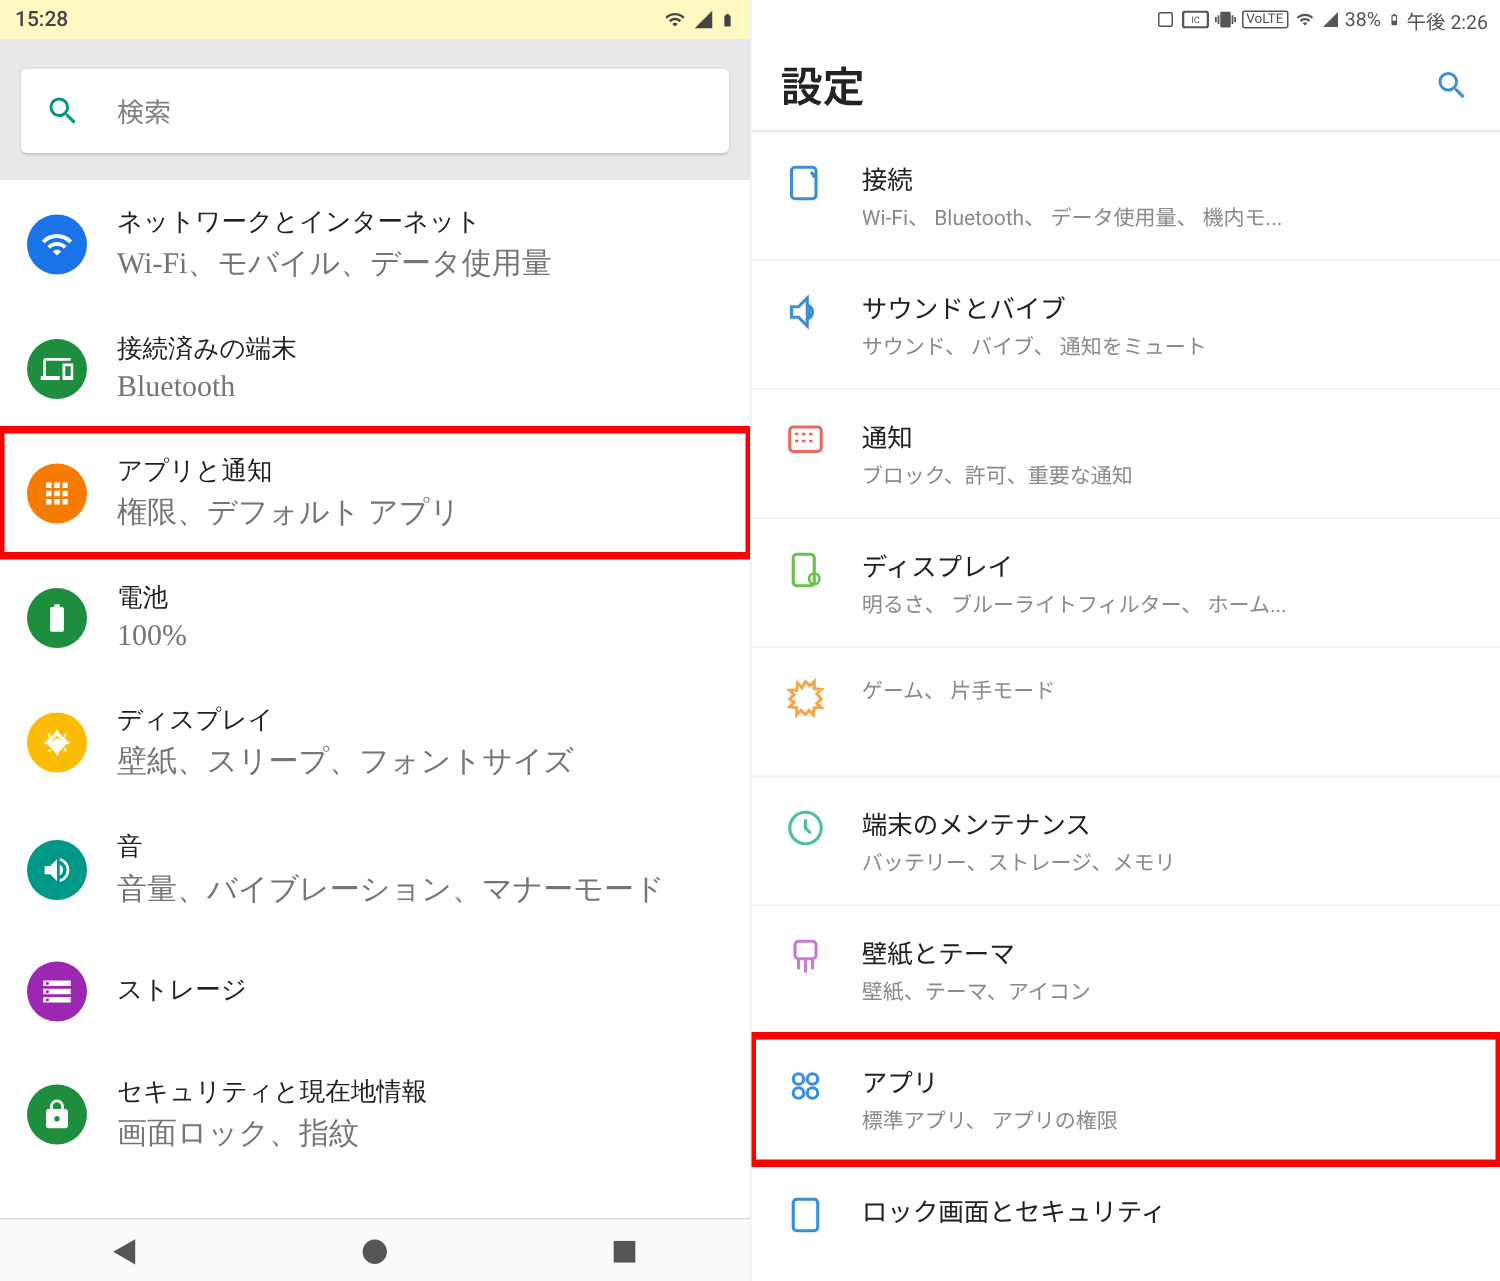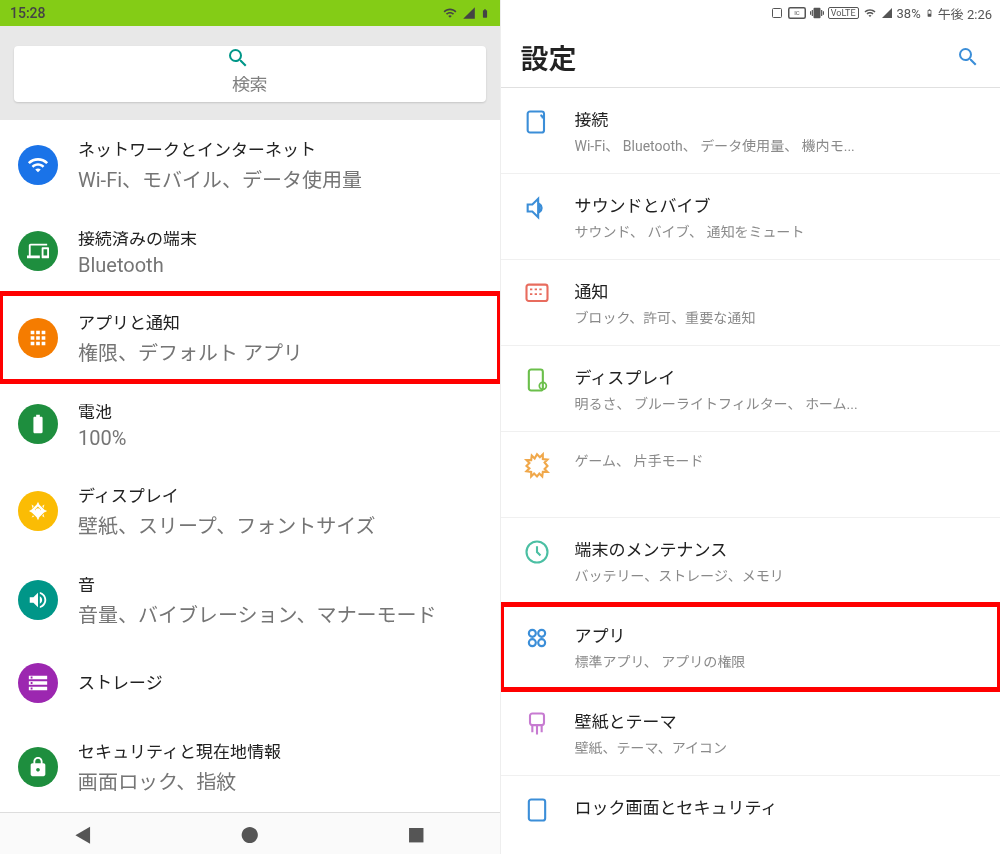--- a/index.html
+++ b/index.html
@@ -13,51 +13,51 @@
   .phone {
     flex: 1;
     display: flex;
     flex-direction: column;
     position: relative;
   }
   .phone-left { border-right: 1px solid #eee; }
   
   .status-bar-l {
     height: 26px;
-    background: #84cc16;
+    background: #fef9c3;
     display: flex;
     align-items: center;
     padding: 0 10px;
     font-size: 14px;
     color: #444;
   }
   .status-bar-l .clock { flex: 1; font-weight: 500; }
   .status-bar-l .right { display: flex; gap: 4px; align-items: center; }
   .search-area {
     background: #e8e8e8;
     padding: 20px 14px 18px 14px;
   }
   .search-box {
     background: #ffffff;
     border-radius: 4px;
     height: 56px;
     display: flex;
     align-items: center;
     padding: 0 16px;
     box-shadow: 0 1px 2px rgba(0,0,0,0.15);
-    flex-direction: column;
   }
   .search-box .mag { color: #009688; margin-right: 24px; }
   .search-box .placeholder { color: #808080; font-size: 18px; }
   .list-l { flex: 1; background: #fff; overflow: hidden; }
   .item-l {
     display: flex;
     align-items: center;
     padding: 16px 18px;
     min-height: 78px;
+    font-family: Liberation Serif, serif;
   }
   .item-l .ico {
     width: 40px; height: 40px;
     border-radius: 50%;
     display: flex; align-items: center; justify-content: center;
     margin-right: 20px;
     flex-shrink: 0;
   }
   .item-l .txt { flex: 1; }
   .item-l .title { font-size: 17px; color: #212121; margin-bottom: 3px; }
@@ -353,48 +353,48 @@
             <circle cx="12" cy="12" r="9" fill="none" stroke="#4bbfa3" stroke-width="1.8"></circle>
             <path d="M12 7v5l3 3" stroke="#4bbfa3" stroke-width="1.8" fill="none"></path>
           </svg>
       </div>
       <div class="txt">
         <div class="title">端末のメンテナンス</div>
         <div class="sub">バッテリー、ストレージ、メモリ</div>
       </div>
     </div>
 
+    <div class="item-r">
+      <div class="ico">
+        <svg width="28" height="28" viewBox="0 0 24 24">
+            <rect x="6" y="3" width="12" height="10" rx="2" fill="none" stroke="#c77bd1" stroke-width="1.8"></rect>
+            <path d="M8 13v6M12 13v8M16 13v6" stroke="#c77bd1" stroke-width="1.8"></path>
+          </svg>
+      </div>
+      <div class="txt">
+        <div class="title">壁紙とテーマ</div>
+        <div class="sub">壁紙、テーマ、アイコン</div>
+      </div>
+    </div>
+
     <div class="item-r highlight-r">
       <div class="ico">
         <svg width="28" height="28" viewBox="0 0 24 24">
             <circle cx="8" cy="8" r="3" fill="none" stroke="#3b8ed8" stroke-width="1.8"></circle>
             <circle cx="16" cy="8" r="3" fill="none" stroke="#3b8ed8" stroke-width="1.8"></circle>
             <circle cx="8" cy="16" r="3" fill="none" stroke="#3b8ed8" stroke-width="1.8"></circle>
             <circle cx="16" cy="16" r="3" fill="none" stroke="#3b8ed8" stroke-width="1.8"></circle>
           </svg>
       </div>
       <div class="txt">
         <div class="title">アプリ</div>
         <div class="sub">標準アプリ、 アプリの権限</div>
       </div>
     </div>
 
-    <div class="item-r">
-      <div class="ico">
-        <svg width="28" height="28" viewBox="0 0 24 24">
-            <rect x="6" y="3" width="12" height="10" rx="2" fill="none" stroke="#c77bd1" stroke-width="1.8"></rect>
-            <path d="M8 13v6M12 13v8M16 13v6" stroke="#c77bd1" stroke-width="1.8"></path>
-          </svg>
-      </div>
-      <div class="txt">
-        <div class="title">壁紙とテーマ</div>
-        <div class="sub">壁紙、テーマ、アイコン</div>
-      </div>
-    </div>
-
     <div class="item-r last">
       <div class="ico">
         <svg width="28" height="28" viewBox="0 0 24 24">
             <rect x="5" y="3" width="14" height="18" rx="2" fill="none" stroke="#3b8ed8" stroke-width="1.8"></rect>
           </svg>
       </div>
       <div class="txt">
         <div class="title">ロック画面とセキュリティ</div>
       </div>
     </div>

